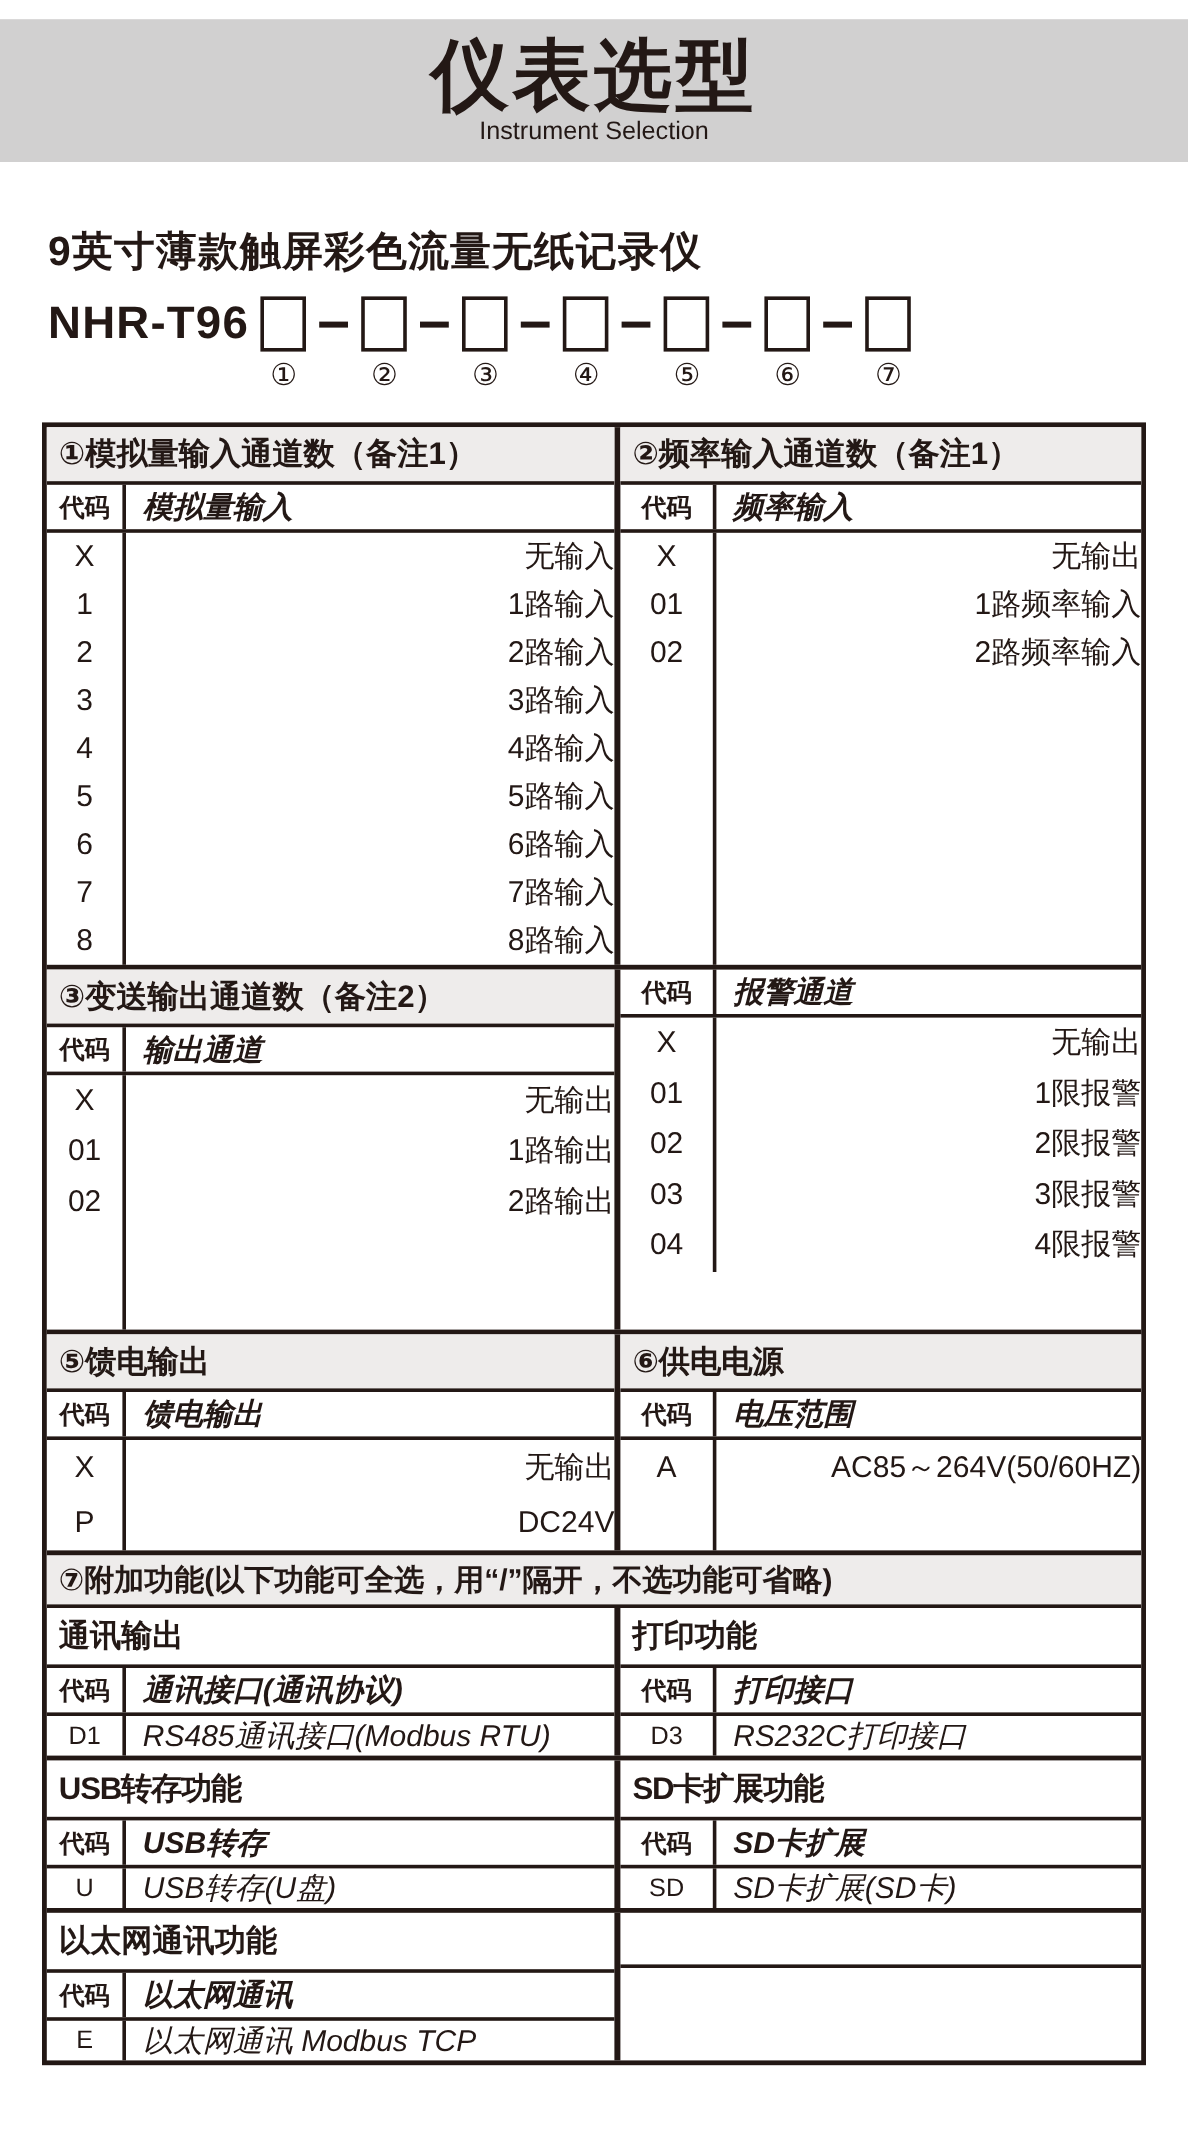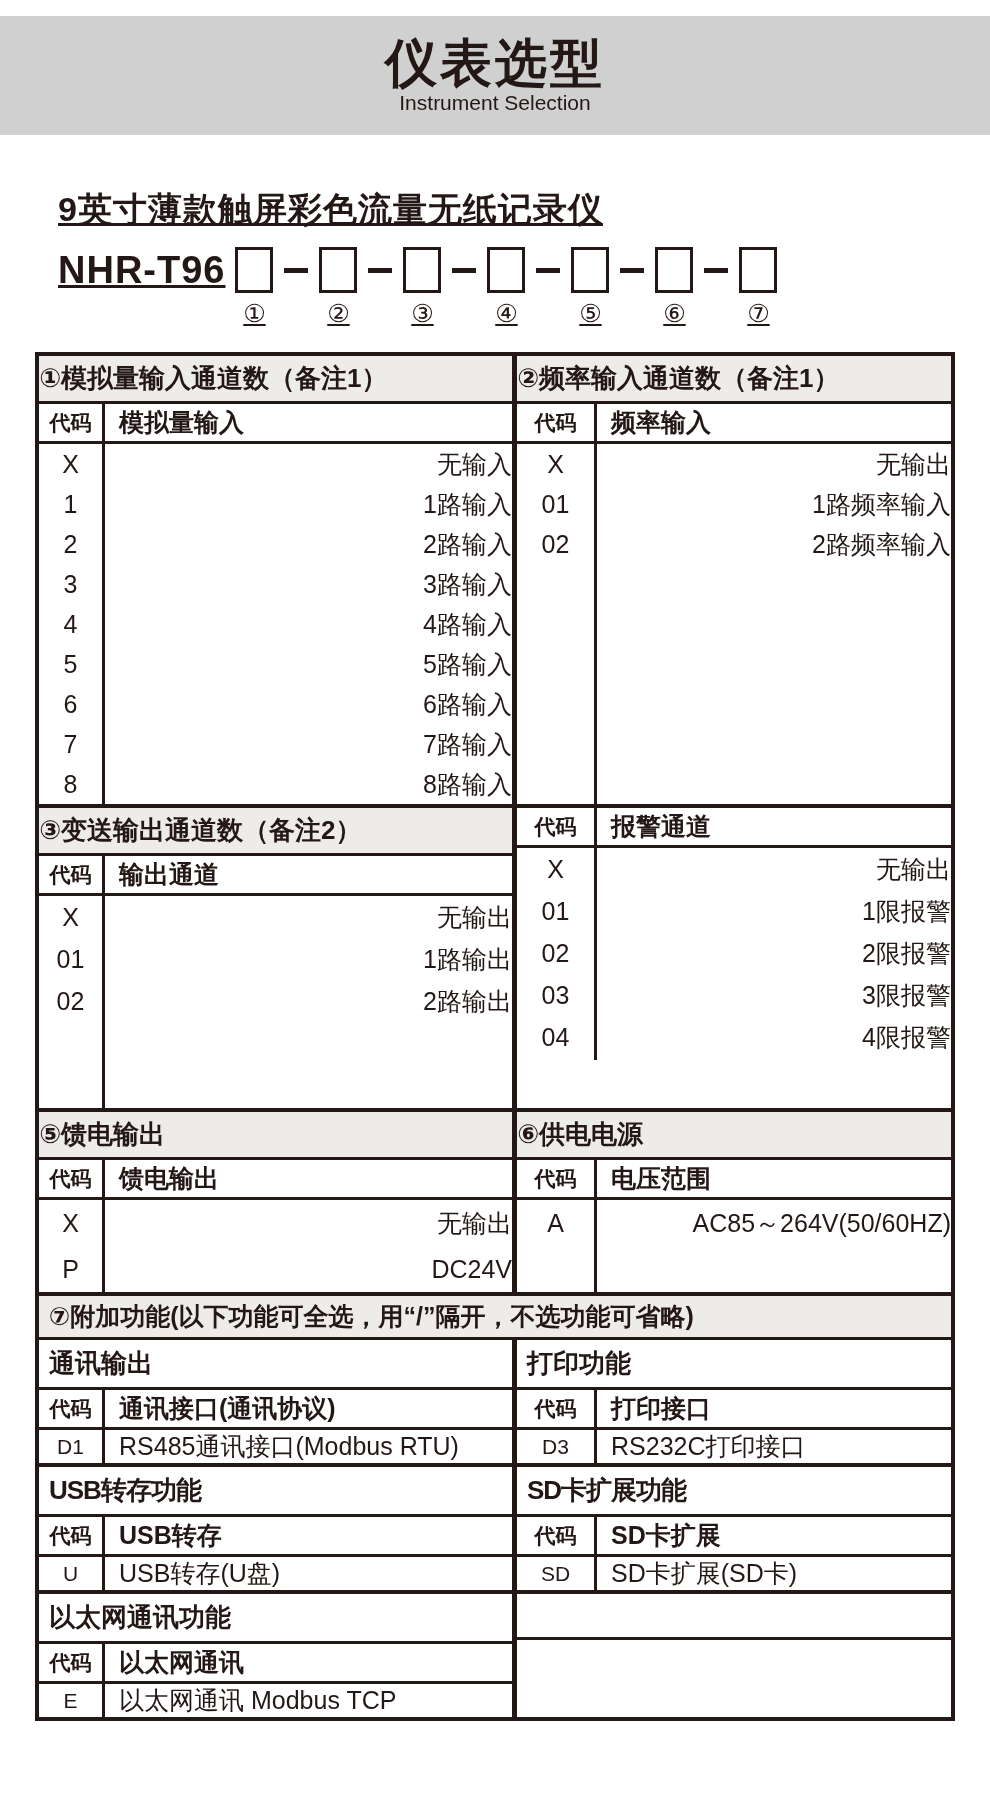--- a/index.html
+++ b/index.html
@@ -9,45 +9,45 @@
   }
   *{margin:0;padding:0;box-sizing:border-box;}
   body{background:#fff;}
   .page{
     width:990px;height:1796px;background:#fff;overflow:hidden;position:relative;
     font-family:"Liberation Sans","DejaVu Sans",sans-serif;color:var(--ink);
   }
   
   .banner{margin-top:16px;height:119px;background:var(--banner);
     display:flex;flex-direction:column;align-items:center;justify-content:center;}
-  .banner-title{font-size:52px;font-weight:bold;letter-spacing:3px;line-height:1.05;}
+  .banner-title{font-size:65px;font-weight:bold;letter-spacing:3px;line-height:1.05;}
   .banner-sub{font-size:21px;margin-top:1px;}
   
-  .product{margin:52px 0 0 58px;text-decoration:underline;}
+  .product{margin:52px 0 0 40px;}
   .product-title{font-size:34px;font-weight:600;letter-spacing:1px;}
   .model-line{display:flex;align-items:flex-start;margin-top:14px;}
   .model-prefix{font-size:38px;font-weight:600;line-height:46px;margin-right:10px;letter-spacing:1px;}
   .unit{display:inline-flex;flex-direction:column;align-items:center;}
   .slot-box{width:38px;height:46px;border:3px solid var(--ink);background:#fff;}
   .dash{width:24px;height:5px;background:var(--ink);margin:21px 11px 0 11px;}
   .pos{margin-top:8px;font-size:25px;line-height:1;}
   
   .seltable{width:920px;margin:26px 0 0 35px;border:4px solid var(--ink);background:#fff;}
   .pair{display:flex;border-top:4px solid var(--ink);}
   .pair.first,.pair.nt{border-top:none;}
   .half{display:flex;flex-direction:column;}
   .half.l{width:478px;border-right:5px solid var(--ink);}
   .half.r{flex:1;}
-  .sec-head{height:48px;display:flex;align-items:center;
+  .sec-head{height:48px;display:flex;align-items:center;padding-left:10px;
     background:var(--hdr);border-bottom:3px solid var(--ink);font-weight:bold;font-size:26px;}
   .code-head{display:flex;border-bottom:3px solid var(--ink);height:40px;}
   .codecell{width:66px;border-right:3px solid var(--ink);
     display:flex;align-items:center;justify-content:center;font-weight:bold;font-size:21px;flex-shrink:0;}
   .half.r .codecell{width:80px;}
-  .desccell{flex:1;display:flex;align-items:center;padding-left:14px;font-weight:bold;font-size:25px;}
+  .desccell{flex:1;display:flex;align-items:center;padding-left:14px;font-weight:bold;font-size:25px;font-style:italic;}
   .body{display:flex;}
   .b12{height:360px;}
   .b34{height:212px;}
   .b56{height:92px;}
   .codecol{width:66px;border-right:3px solid var(--ink);display:flex;flex-direction:column;align-items:center;flex-shrink:0;}
   .half.r .codecol{width:80px;}
   .desccol{flex:1;display:flex;flex-direction:column;padding-left:14px;text-align:right;}
   .ln{height:40px;line-height:40px;font-size:25px;font-weight:normal;white-space:nowrap;}
   .ln34{height:42px;line-height:42px;}
   .ln56{height:46px;line-height:46px;}

